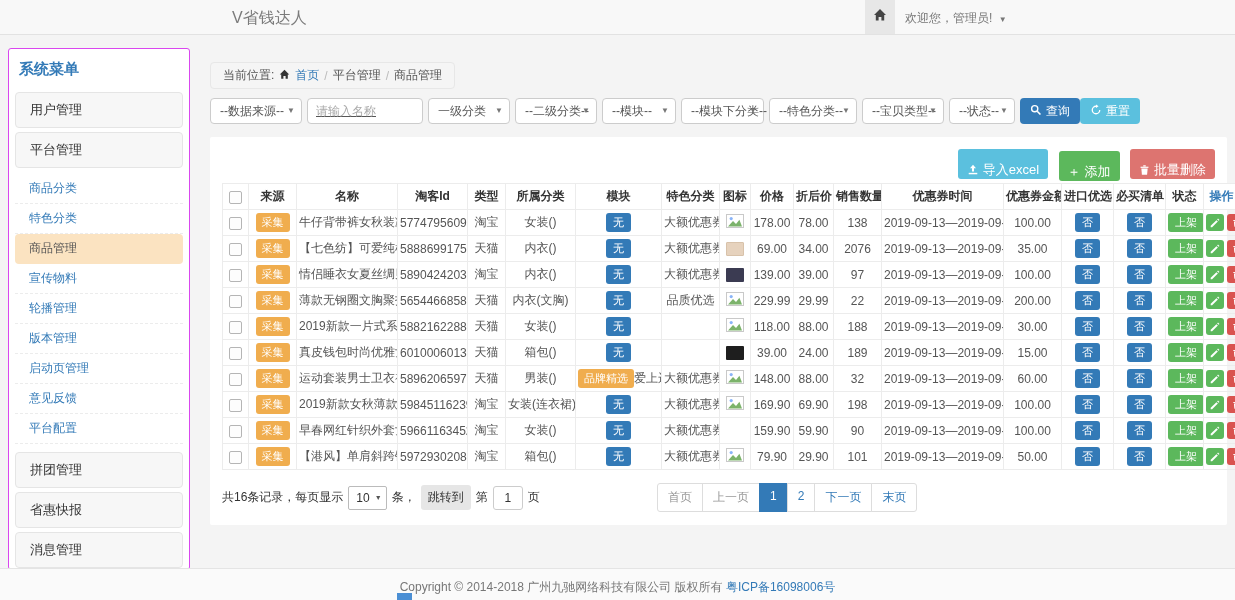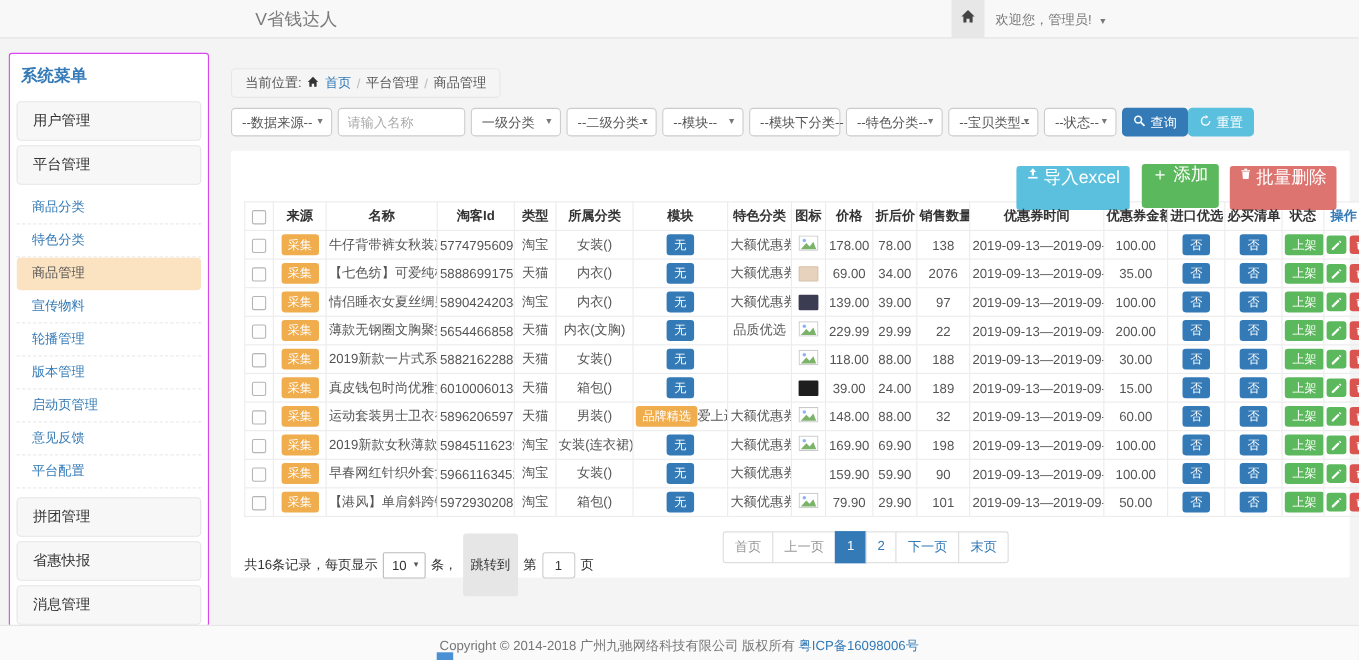--- a/index.html
+++ b/index.html
@@ -34,31 +34,31 @@
                 border:1px solid #e7e7e7; border-radius:4px; padding:4px 12px;
                 font-size:12px; color:#555; margin-bottom:9px; }
   .breadcrumb a { color:#337ab7; text-decoration:none; cursor:pointer; }
   .breadcrumb .sep { color:#bbb; }
 
   .filters { display:flex; align-items:center; margin-bottom:13px; }
   .fctl { height:26px; border:1px solid #ccc; border-radius:4px; background:#fff;
           font-size:12px; color:#555; margin-right:5px; }
   .fselect { position:relative; line-height:24px; padding:0 18px 0 9px; cursor:pointer; white-space:nowrap; }
   .fselect .caret { position:absolute; right:6px; top:0; font-size:8px; color:#777; line-height:24px; }
-  .finput { padding:0 8px; }
+  .finput { padding:0 8px;text-decoration:underline; }
   .finput::placeholder { color:#aaa; }
   .btn { display:inline-flex; align-items:center; gap:4px; height:26px; padding:0 10px;
          border:none; border-radius:4px; color:#fff; font-size:12px; cursor:pointer; }
   .btn-search { background:#337ab7; }
   .btn-reset { background:#5bc0de; }
 
   .panel { background:#fff; border-radius:2px; padding:12px 12px 14px 12px; }
   .toolbar { text-align:right; height:24px; }
-  .tbtn { display:inline-flex; align-items:flex-start; gap:4px; height:40px; padding:0 9px;
-          border:none; border-radius:3px; color:#fff; font-size:16px; cursor:pointer; margin-left:6px; }
+  .tbtn { display:inline-flex; align-items:flex-end; gap:4px; height:30px; padding:0 9px;
+          border:none; border-radius:3px; color:#fff; font-size:13px; cursor:pointer; margin-left:6px; }
   .tbtn-import { background:#5bc0de; }
   .tbtn-add { background:#5cb85c; }
   .tbtn-del { background:#dd7470; }
 
   table { border-collapse:collapse; table-layout:fixed; width:993px; margin-top:10px; }
   th,td { border:1px solid #ececec; font-size:12px; text-align:center; height:26px;
           padding:0 2px; overflow:hidden; white-space:nowrap; }
   th { color:#333; font-weight:bold; background:#fff; }
   th.op-head { color:#337ab7; }
   td { color:#555; }
@@ -77,21 +77,21 @@
   .thumb { display:inline-block; width:18px; height:14px; vertical-align:middle; border-radius:1px; }
   .thumb.beige { background:#e6d2bd; border:1px solid #d8c2aa; }
   .thumb.dark { background:#3b3b52; }
   .thumb.black { background:#1e1e1e; }
 
   .pager-row { position:relative; margin-top:13px; height:28px; font-size:12px; color:#333; }
   .pager-left { display:flex; align-items:center; gap:5px; padding-top:2px; }
   .mini-select { position:relative; display:inline-block; height:24px; line-height:22px;
                  border:1px solid #bbb; border-radius:2px; background:#fff; padding:0 16px 0 7px; cursor:pointer; }
   .mini-select .caret { position:absolute; right:4px; top:0; font-size:7px; color:#555; line-height:22px; }
-  .jump-chip { background:#e6e6e6; border-radius:3px; padding:20px 7px; cursor:pointer; color:#333; }
+  .jump-chip { background:#e6e6e6; border-radius:3px; padding:4px 7px; cursor:pointer; color:#333; }
   .jump-input { width:30px; height:24px; border:1px solid #ccc; border-radius:3px;
                 text-align:center; font-size:12px; color:#333; }
   .pager { position:absolute; left:435px; top:0; display:flex; }
   .pbtn { border:1px solid #ddd; background:#fff; color:#337ab7; font-size:12px;
           padding:5px 10px; margin-left:-1px; cursor:pointer; }
   .pbtn.disabled { color:#999; }
   .pbtn.active { background:#337ab7; border-color:#337ab7; color:#fff; }
   .pbtn:first-child { border-radius:3px 0 0 3px; margin-left:0; }
   .pbtn:last-child { border-radius:0 3px 3px 0; }
 

